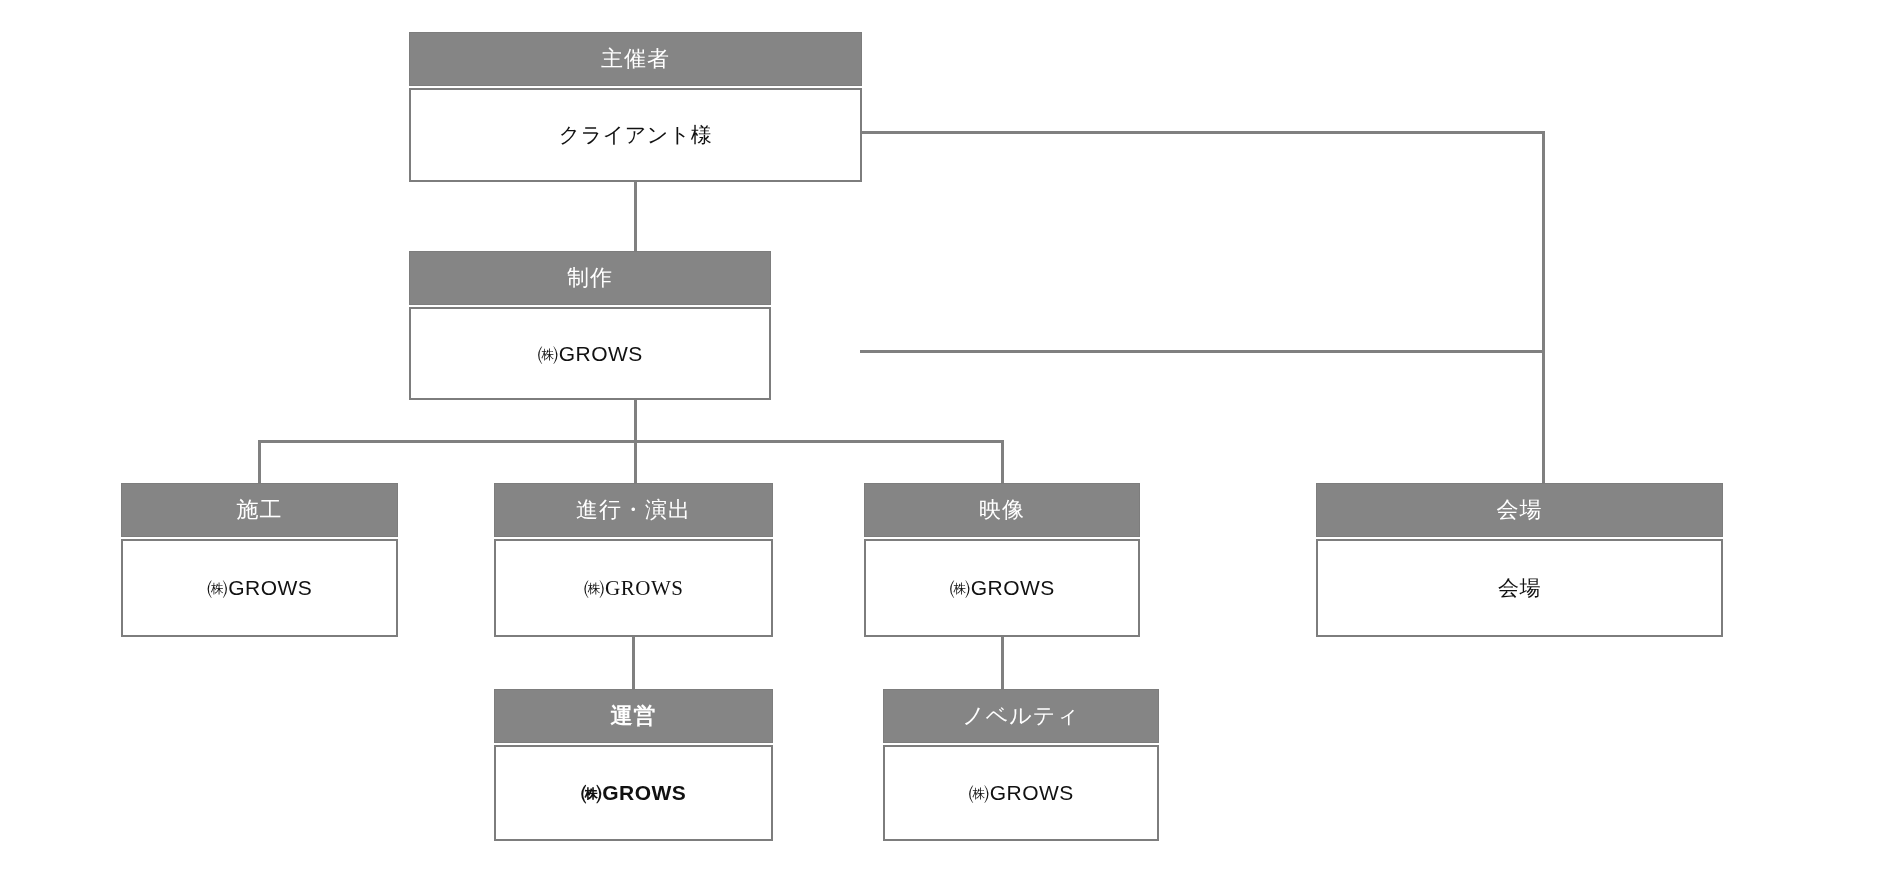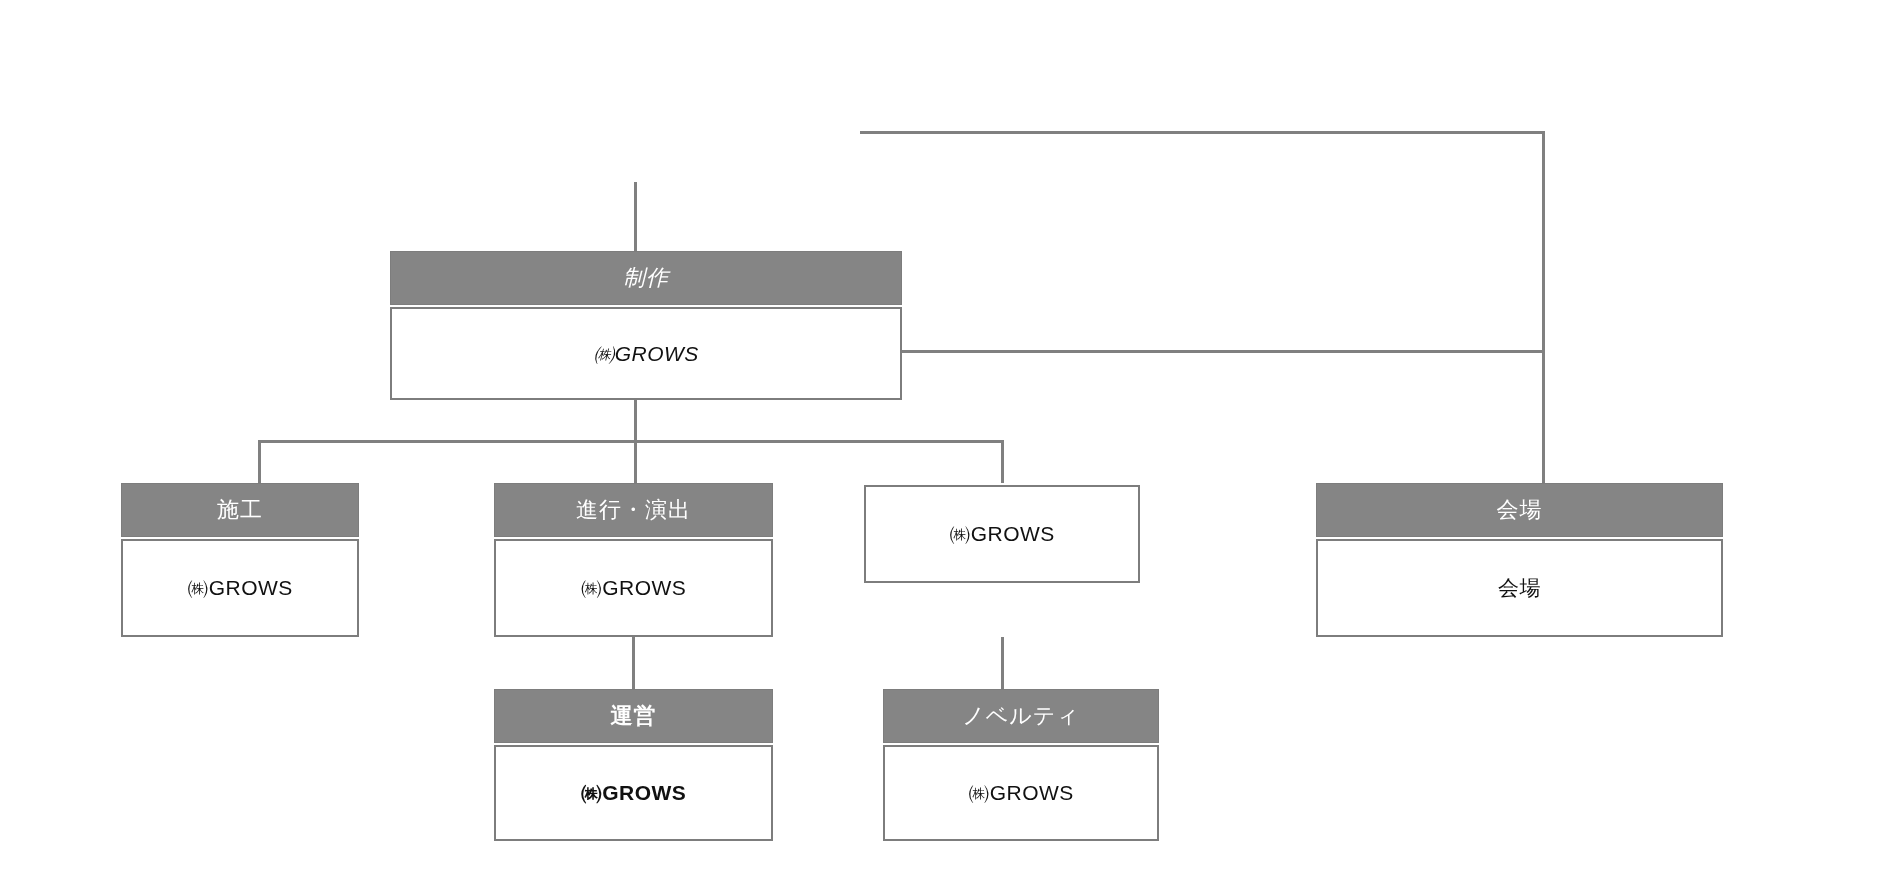--- a/index.html
+++ b/index.html
@@ -60,37 +60,42 @@
   <div class="line" style="left:1542px; top:131px; width:3px; height:352px;"></div>
   <div class="line" style="left:860px; top:350px; width:682px; height:3px;"></div>
   <div class="line" style="left:634px; top:400px; width:3px; height:42px;"></div>
   <div class="line" style="left:258px; top:440px; width:746px; height:3px;"></div>
   <div class="line" style="left:258px; top:440px; width:3px; height:43px;"></div>
   <div class="line" style="left:634px; top:440px; width:3px; height:43px;"></div>
   <div class="line" style="left:1001px; top:440px; width:3px; height:43px;"></div>
   <div class="line" style="left:632px; top:637px; width:3px; height:52px;"></div>
   <div class="line" style="left:1001px; top:637px; width:3px; height:52px;"></div>
 
+  <div class="node" style="left:409px; top:32px; width:453px;">
+    <div class="node-header">主催者</div>
+    <div class="node-body" style="height:94px;">クライアント様</div>
+  </div>
 
-  <div class="node" style="left:390px; top:251px; width:512px;font-style:italic;">
+  <div class="node" style="left:409px; top:251px; width:362px;">
     <div class="node-header">制作</div>
     <div class="node-body" style="height:93px;">㈱GROWS</div>
   </div>
 
-  <div class="node" style="left:121px; top:483px; width:238px;">
+  <div class="node" style="left:121px; top:483px; width:277px;">
     <div class="node-header">施工</div>
     <div class="node-body" style="height:98px;">㈱GROWS</div>
   </div>
 
-  <div class="node" style="left:494px; top:483px; width:279px;">
+  <div class="node" style="left:494px; top:483px; width:279px;font-family:Liberation Serif, serif;">
     <div class="node-header">進行・演出</div>
     <div class="node-body" style="height:98px;">㈱GROWS</div>
   </div>
 
   <div class="node" style="left:864px; top:483px; width:276px;">
+    <div class="node-header">映像</div>
     <div class="node-body" style="height:98px;">㈱GROWS</div>
   </div>
 
   <div class="node" style="left:1316px; top:483px; width:407px;">
     <div class="node-header">会場</div>
     <div class="node-body" style="height:98px;">会場</div>
   </div>
 
   <div class="node" style="left:494px; top:689px; width:279px;font-weight:bold;">
     <div class="node-header">運営</div>

